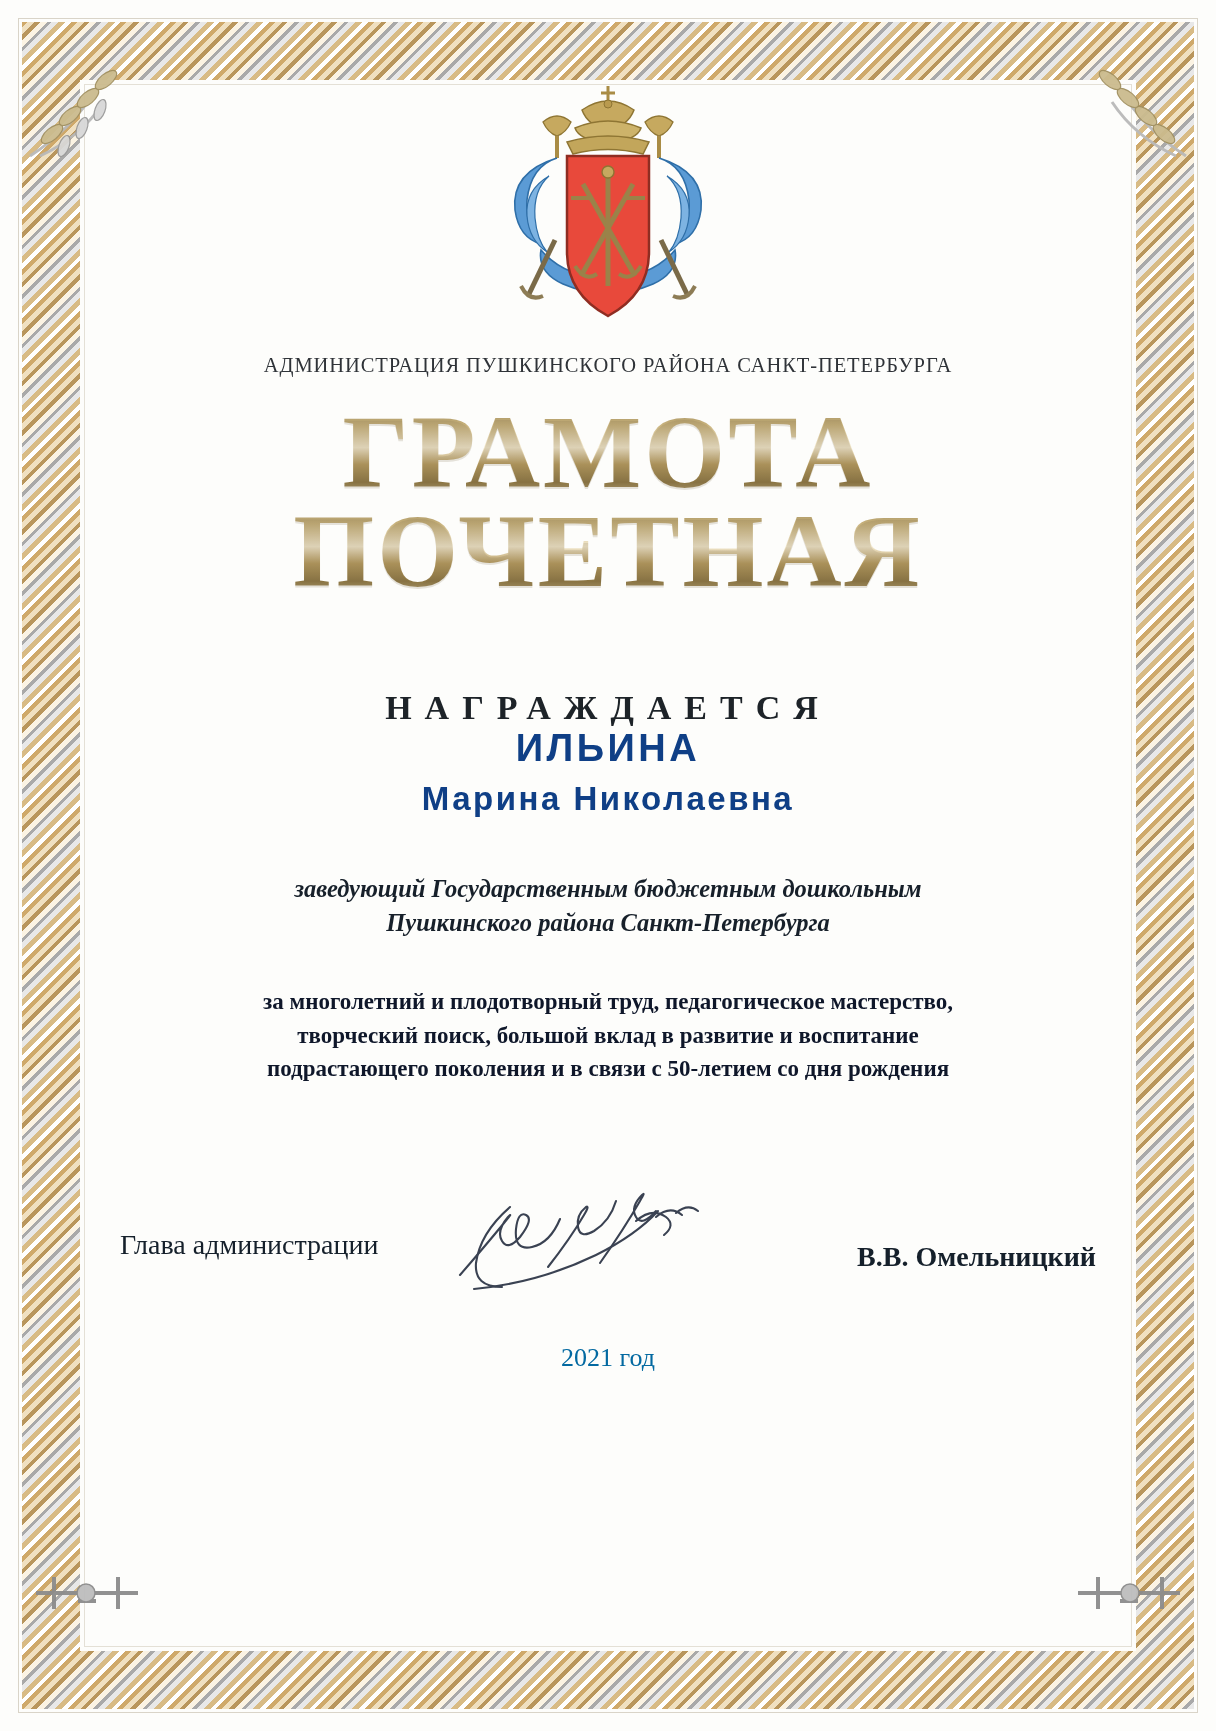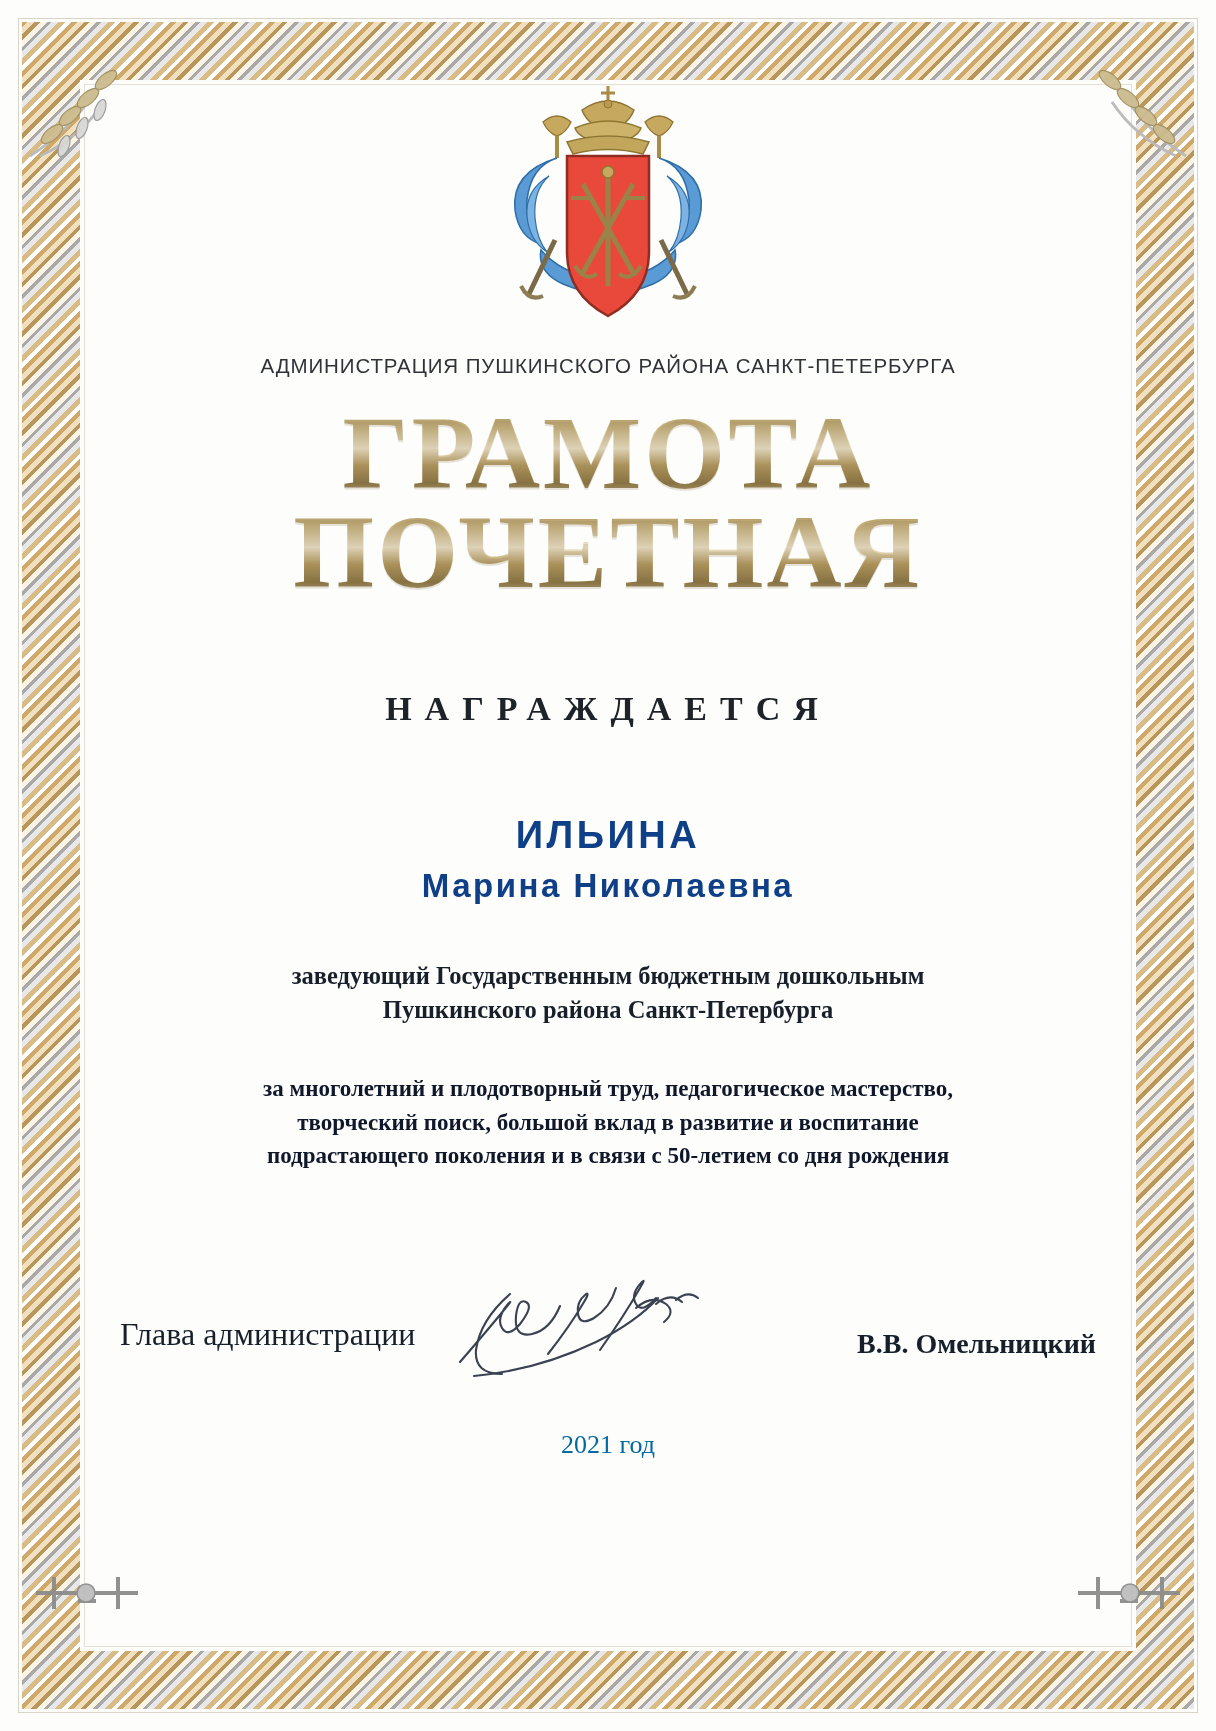--- a/index.html
+++ b/index.html
@@ -93,21 +93,21 @@
     width: 250px;
     height: 260px;
     position: relative;
   }
 
   .org-line {
     margin-top: 14px;
     font-size: 20.5px;
     letter-spacing: 0.9px;
     color: #2f3338;
-    font-family: Liberation Sans, sans-serif;
+    font-family: Liberation Serif, serif;
     white-space: nowrap;
   }
 
   .title-block {
     margin-top: 26px;
   }
   .title-line {
     font-size: 104px;
     line-height: 0.95;
     font-weight: bold;
@@ -124,21 +124,20 @@
   .awarded {
     margin-top: 88px;
     font-size: 34px;
     font-weight: bold;
     letter-spacing: 13px;
     color: #1d2328;
     font-family: "Liberation Serif", serif;
   }
 
   .name-surname {
-    margin-top: 86px;
     font-size: 38px;
     font-weight: bold;
     letter-spacing: 3.5px;
     color: #0f3f86;
     font-family: "Liberation Sans", sans-serif;
   }
   .name-given {
     margin-top: 10px;
     font-size: 33px;
     font-weight: bold;
@@ -146,40 +145,41 @@
     color: #0f3f86;
     font-family: "Liberation Sans", sans-serif;
   }
 
   .position {
     margin-top: 54px;
     font-size: 24.5px;
     line-height: 1.42;
     font-weight: bold;
     color: #17202a;
+    font-style: italic;
   }
 
   .reason {
     margin-top: 44px;
     font-size: 23px;
     line-height: 1.45;
     font-weight: bold;
     color: #0f172a;
   }
 
   .signature-row {
     margin-top: 86px;
     position: relative;
     height: 130px;
   }
   .sig-title {
     position: absolute;
     left: 10px;
     top: 58px;
-    font-size: 32px;
+    font-size: 28px;
     color: #15202b;
   }
   .sig-name {
     position: absolute;
     right: 10px;
     top: 70px;
     font-size: 28px;
     font-weight: bold;
     color: #15202b;
   }

